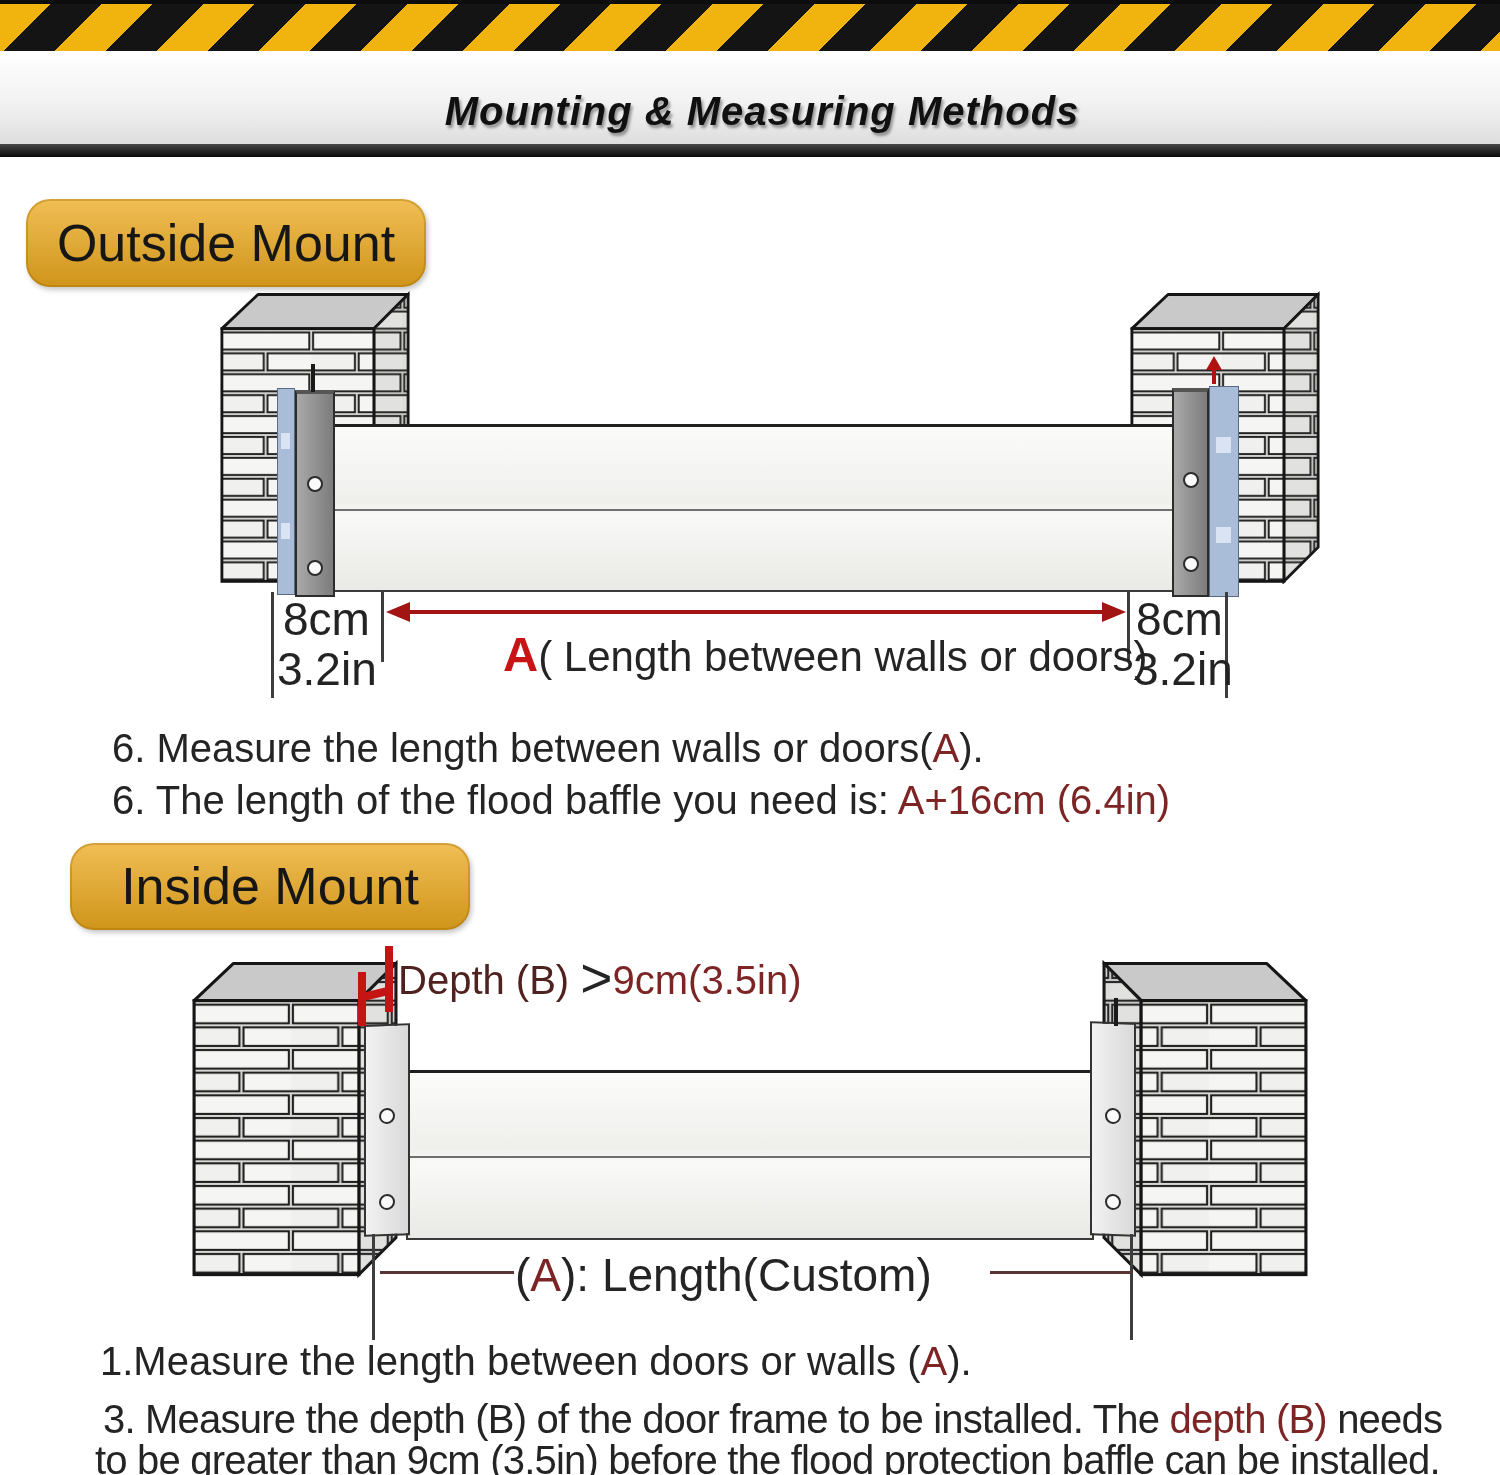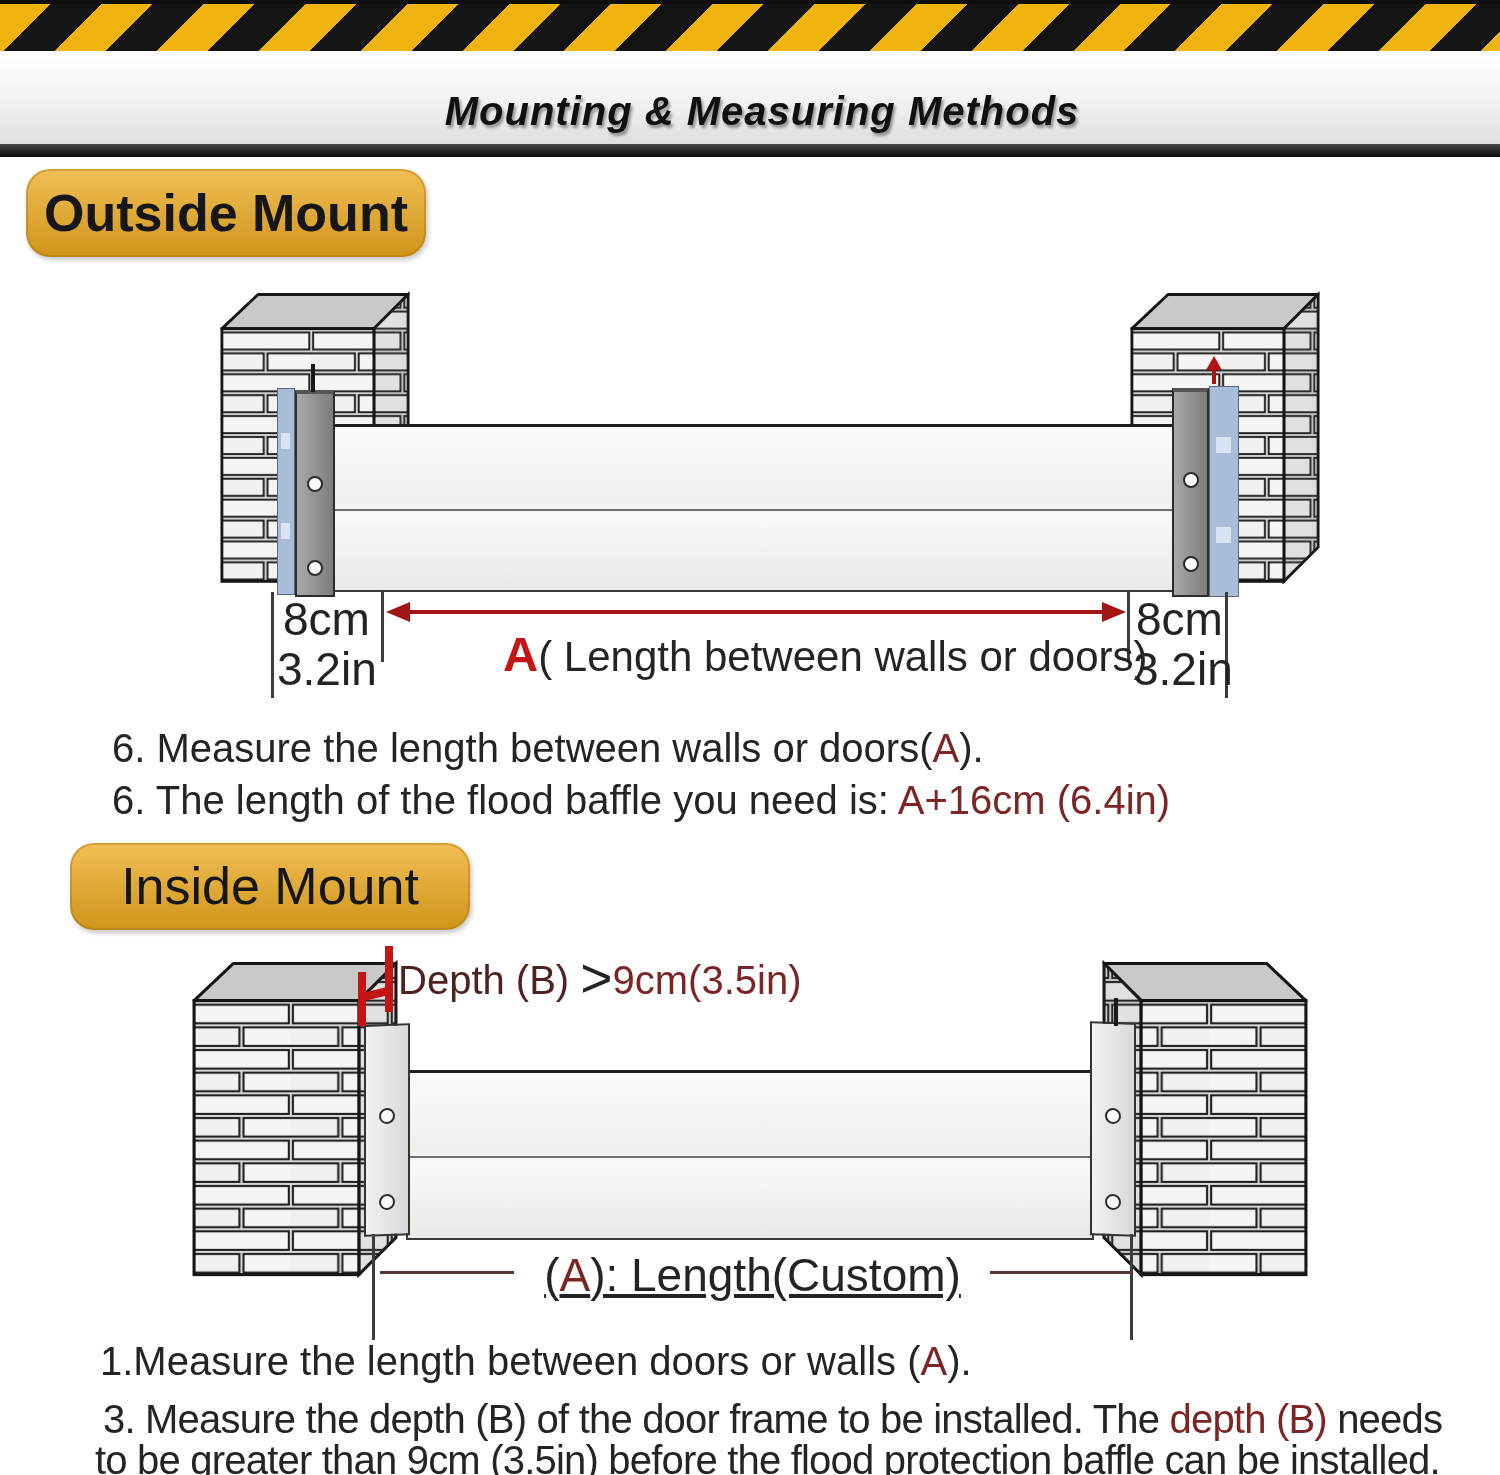--- a/index.html
+++ b/index.html
@@ -31,21 +31,21 @@
   }
   .darkrule{left:0;top:144px;width:1500px;height:13px;background:linear-gradient(180deg,#474747,#090909);}
 
   
   .pill{
     position:absolute;width:400px;border-radius:24px;text-align:center;color:#161616;
     background:linear-gradient(180deg,rgba(255,255,255,.25),rgba(0,0,0,.12)),var(--c-pill);
     box-shadow:2px 3px 5px rgba(0,0,0,.22), inset 0 0 0 2px rgba(160,105,0,.35);
     font-size:52px;
   }
-  .pill-1{left:26px;top:169px;height:88px;line-height:88px;font-weight:bold;}
+  .pill-1{left:26px;top:199px;height:88px;line-height:88px;}
   .pill-2{left:26px;top:843px;height:87px;line-height:87px;margin-left:44px;}
 
   
   .pillar{position:absolute;z-index:1;}
   .mirror{transform:scaleX(-1);}
   .barrier{
     position:absolute;z-index:2;box-sizing:border-box;
     background:linear-gradient(180deg,#fbfbfa 0%,#efefec 46%,#f9f9f7 54%,#e9e9e6 100%);
     border:2px solid #3a3a3a;border-top:3px solid #1f1f1f;
   }
@@ -66,21 +66,21 @@
   .pin{position:absolute;z-index:4;width:4px;background:#1a1a1a;}
 
   
   .tick{position:absolute;z-index:4;width:3px;background:#3d3d3d;}
   .dimline{position:absolute;z-index:4;height:3px;background:var(--c-dimline);}
 
   
   .dim-label{font-size:46px;color:#232323;z-index:5;}
   .span-label{font-size:42px;color:var(--c-ink);z-index:5;}
   .depth-label{font-size:40px;z-index:5;}
-  .len-label{font-size:46px;text-align:center;z-index:5;text-decoration:underline;}
+  .len-label{font-size:46px;z-index:5;}
   .instr{font-size:40px;color:#282828;z-index:5;}
   .tight{letter-spacing:-0.8px;}
 
   .seg-ink{color:var(--c-ink);}
   .seg-maroon{color:var(--c-maroon);}
   .seg-dark{color:var(--c-dark);}
   .seg-redbold{color:var(--c-red);font-weight:bold;font-size:1.16em;}
   .seg-gt{color:var(--c-ink);font-size:1.38em;vertical-align:-3px;}
 </style>
 </head>

